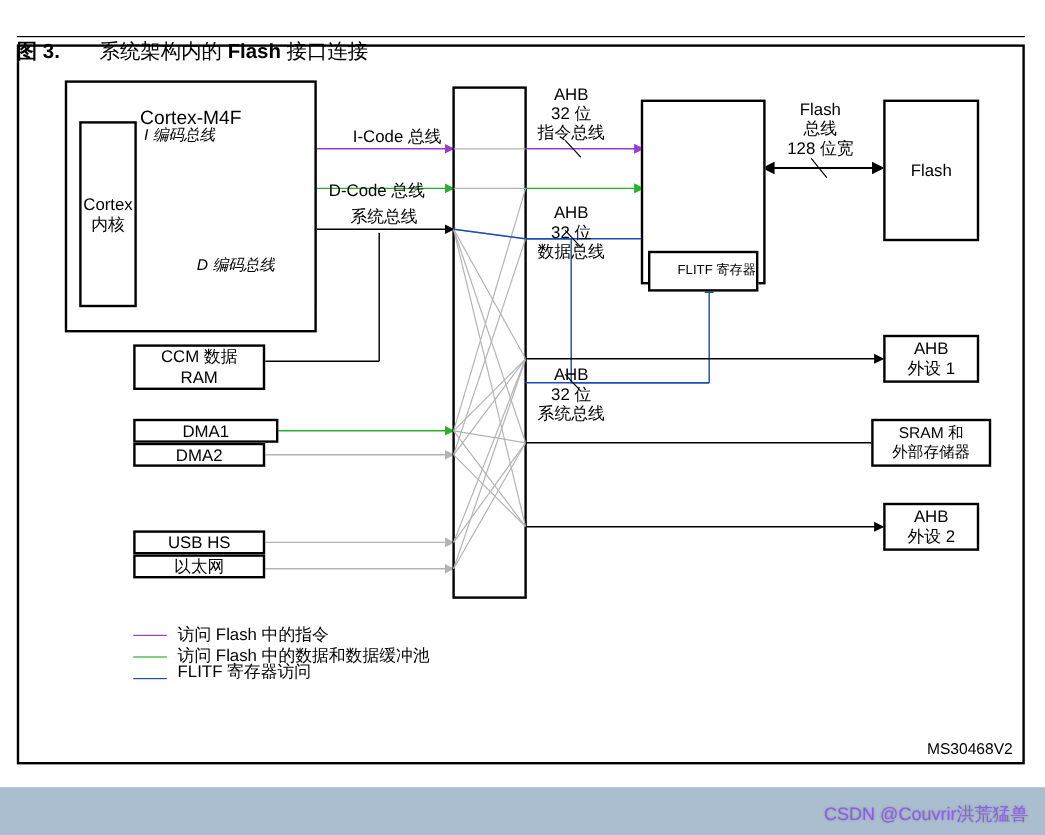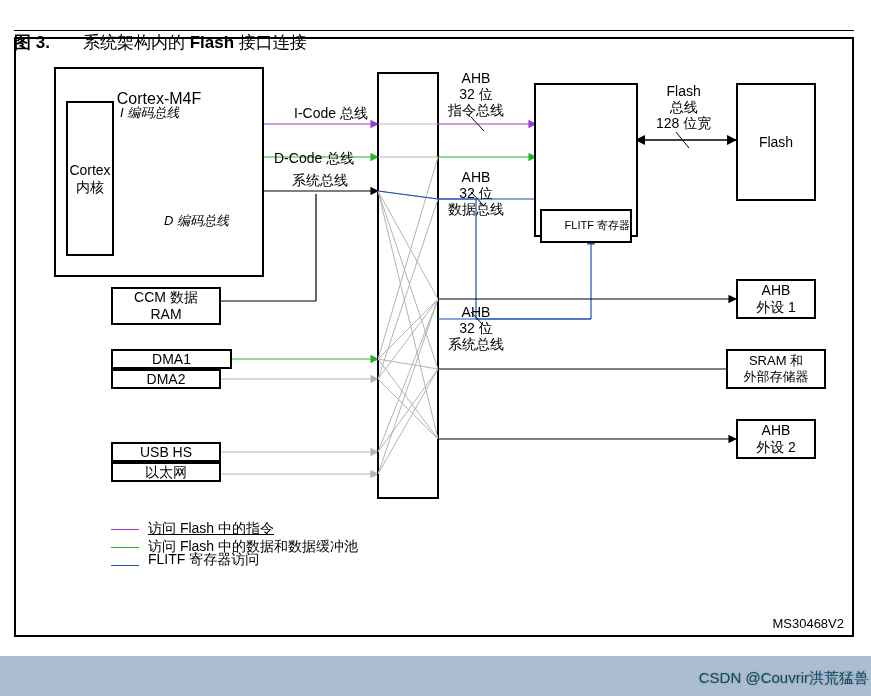--- a/index.html
+++ b/index.html
@@ -41,22 +41,22 @@
     top: 656px;
     left: 0;
     width: 871px;
     height: 40px;
     background: #7e9bb5;
     opacity: 0.65;
   }
   .watermark {
     position: absolute;
     bottom: 8px;
-    right: 2px;
-    color: #0c4a6e;
+    right: 14px;
+    color: #8b5cf6;
     font-size: 15px;
     text-shadow: 0 0 2px #888;
     z-index: 5;
   }
   .blk {
     position: absolute;
     border: 2px solid #000;
     font-size: 14px;
     text-align: center;
     display: flex;
@@ -284,21 +284,21 @@
     <span>SRAM 和</span>
     <span>外部存储器</span>
   </div>
 
   <div class="blk" style="left:720px; top:380px; width:80px; height:40px;">
     <span>AHB</span>
     <span>外设 2</span>
   </div>
 
   <div class="legend-line" style="left:95px; top:490px; border-color:#9b3bd6;"></div>
-  <div class="legend-text" style="left:132px; top:481px;text-decoration:underline;">访问 Flash 中的指令</div>
+  <div class="legend-text" style="left:132px; top:481px;">访问 Flash 中的指令</div>
 
   <div class="legend-line" style="left:95px; top:508px; border-color:#27b327;"></div>
   <div class="legend-text" style="left:132px; top:499px;">访问 Flash 中的数据和数据缓冲池</div>
 
   <div class="legend-line" style="left:95px; top:526px; border-color:#1b4fb3;"></div>
   <div class="legend-text" style="left:132px; top:512px;">FLITF 寄存器访问</div>
 
   <div class="docid">MS30468V2</div>
 </div>
 

